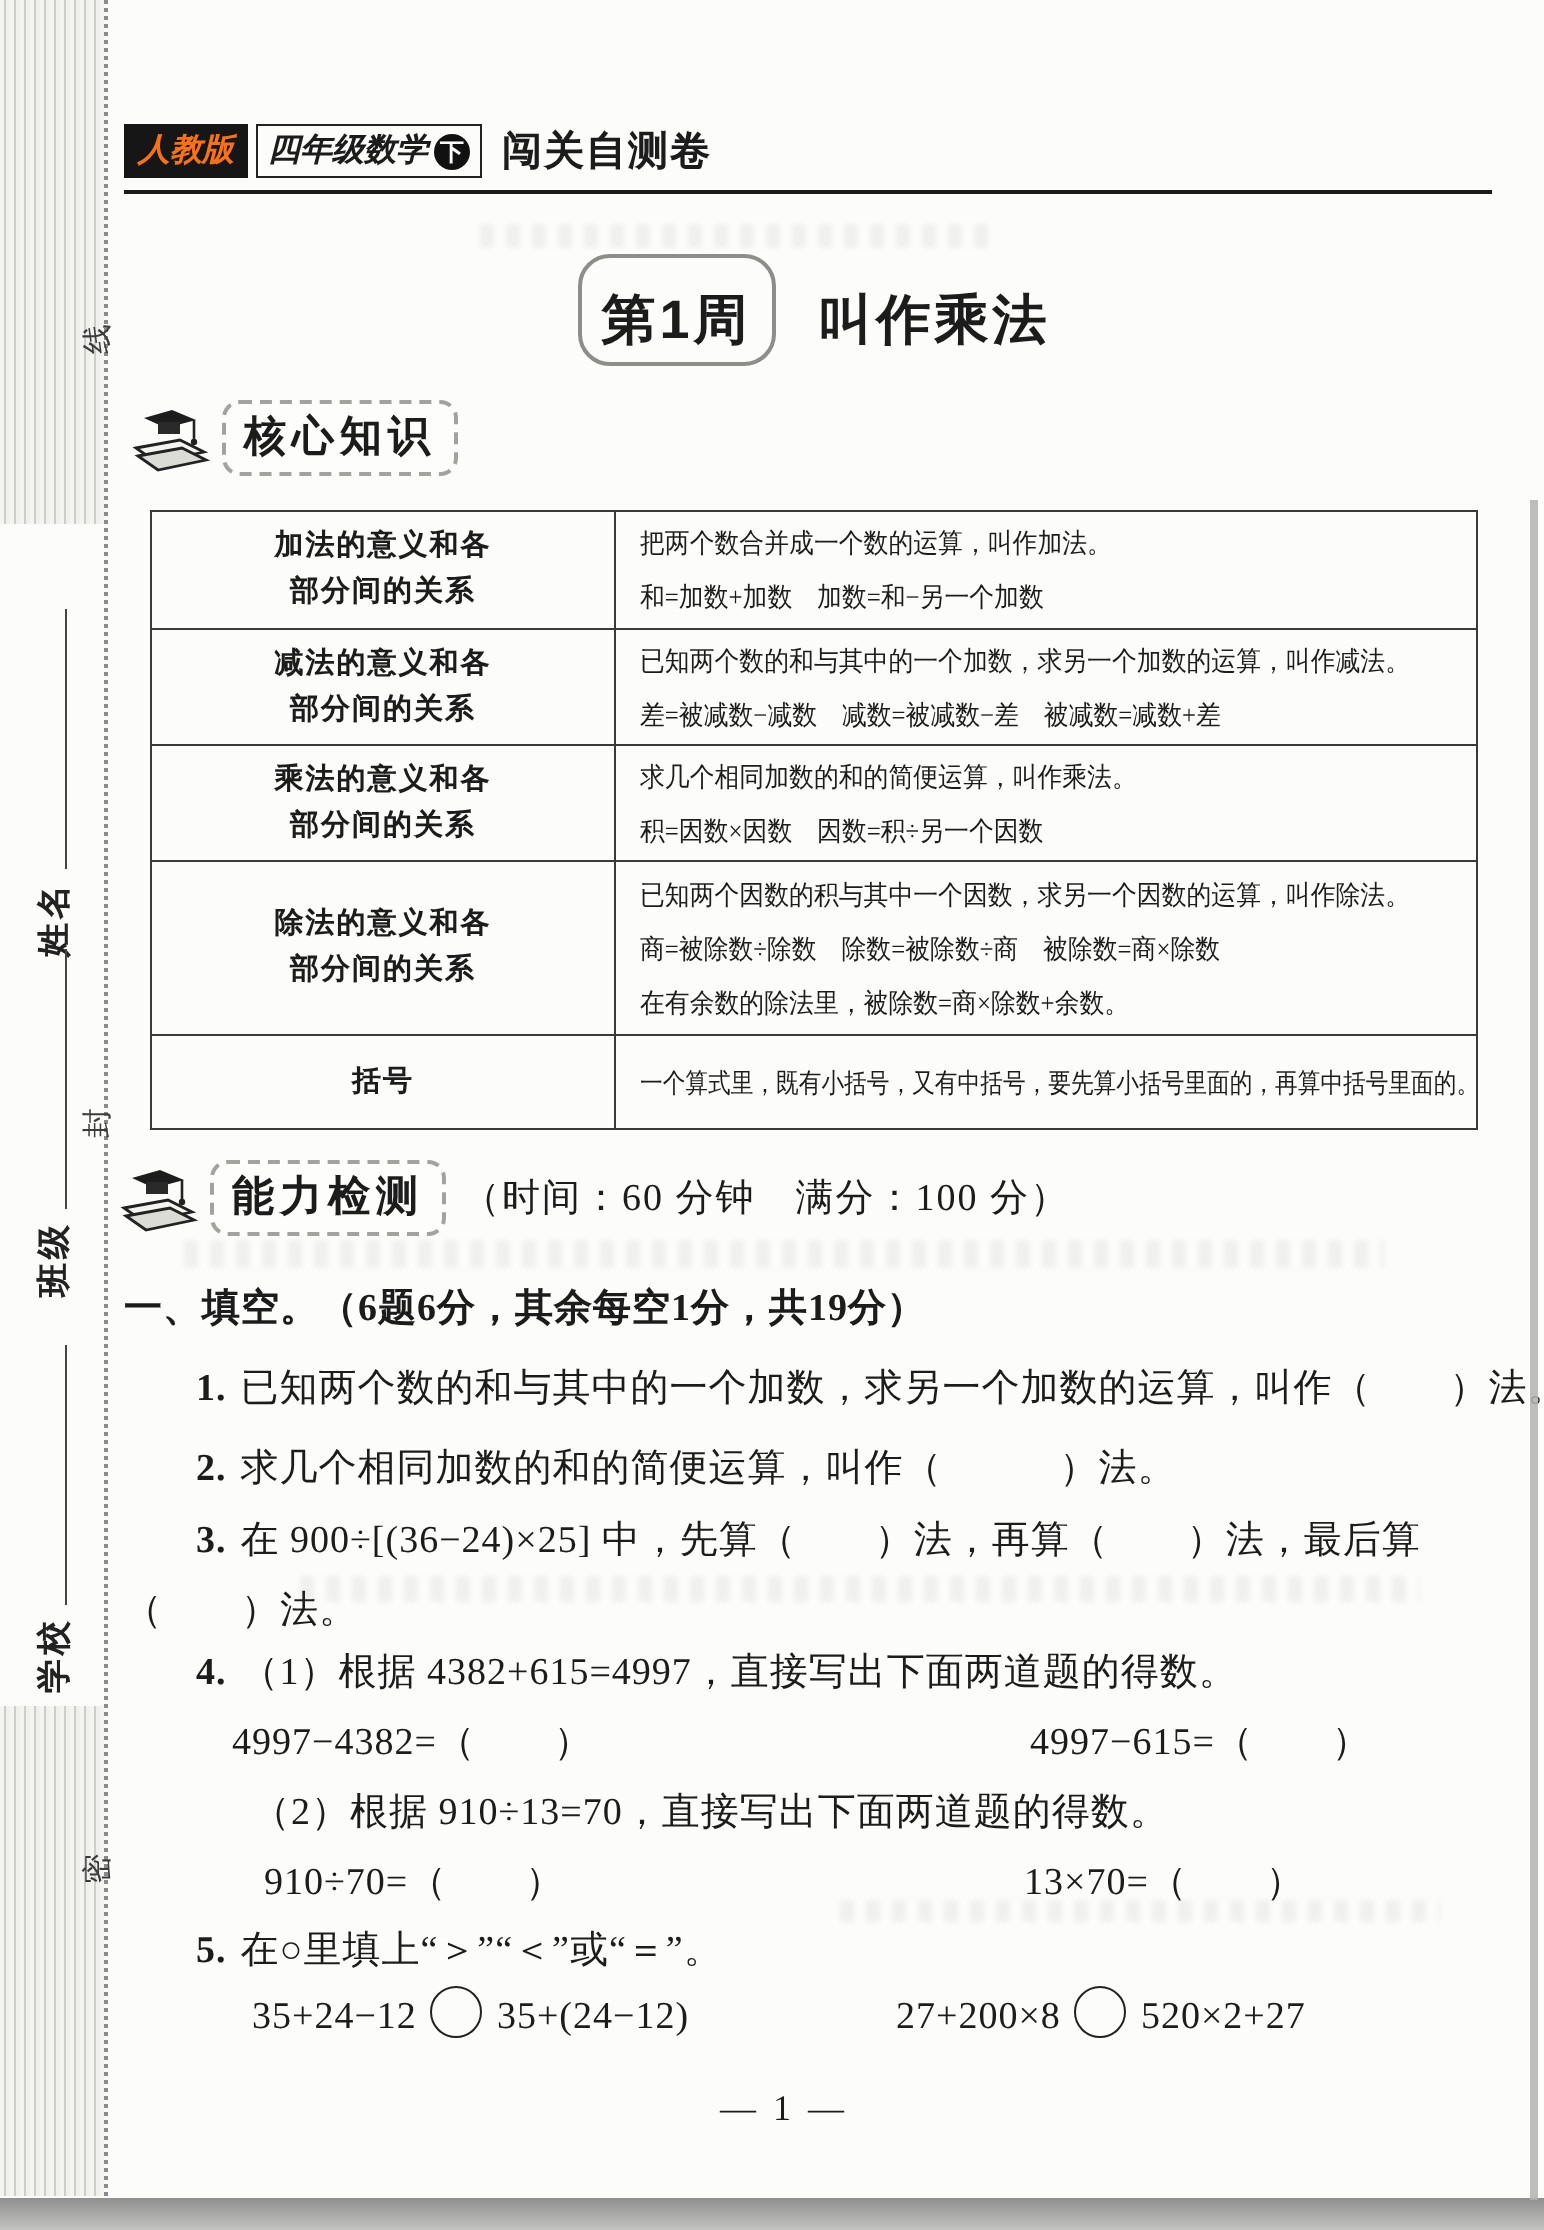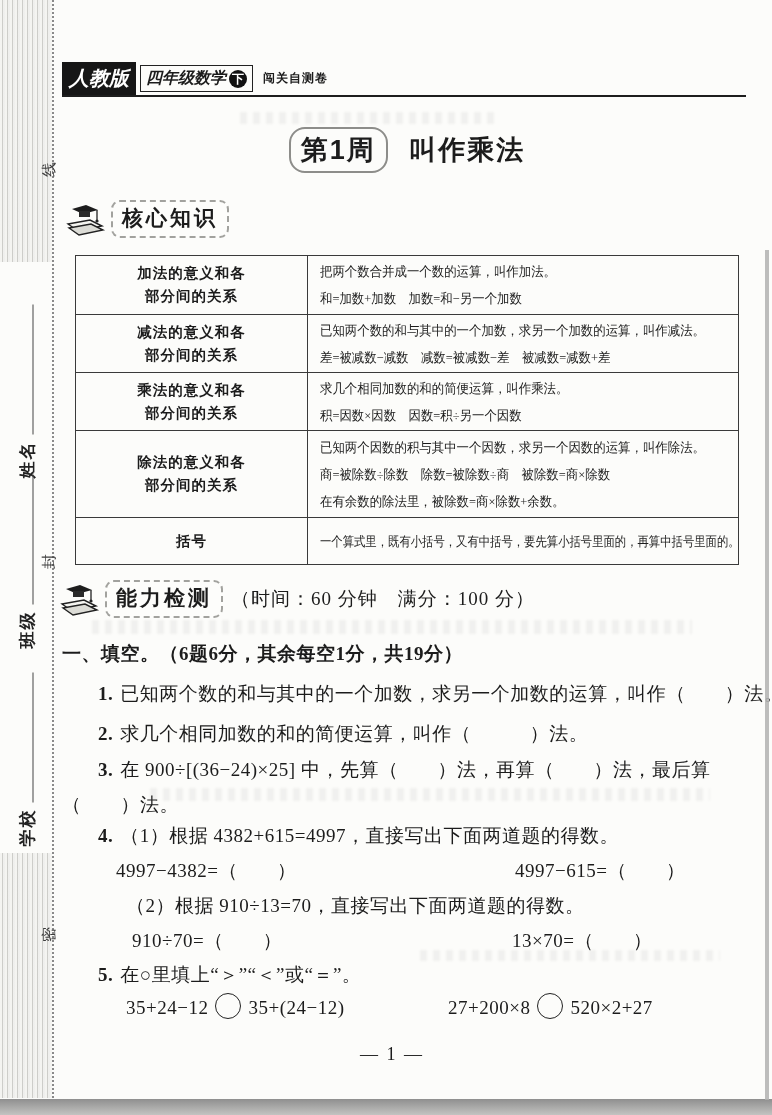--- a/index.html
+++ b/index.html
@@ -23,29 +23,29 @@
     font-family:"Liberation Serif","DejaVu Serif",serif;
   }
   .side-field{
     position:absolute;width:195px;height:26px;display:flex;align-items:center;
     transform:rotate(-90deg);transform-origin:center;white-space:nowrap;
   }
   .side-field .lbl{font-size:17px;font-weight:bold;color:#222;letter-spacing:2px;}
   .side-field .blank{display:inline-block;width:130px;height:12px;border-bottom:1.6px solid #444;margin-left:6px;}
   
   .hdr{position:absolute;left:62px;top:62px;display:flex;align-items:center;white-space:nowrap;}
-  .hdr .edition{background:#161616;color:#ffffff;font-style:italic;font-weight:bold;font-size:20px;padding:3px 7px;}
+  .hdr .edition{background:#161616;color:#f97316;font-style:italic;font-weight:bold;font-size:16px;padding:3px 7px;}
   .hdr .bookbox{border:1.6px solid #222;margin-left:4px;padding:2px 5px;display:flex;align-items:center;font-style:italic;font-weight:bold;font-size:16px;}
   .hdr .vol{display:inline-block;width:18px;height:18px;border-radius:50%;background:#111;color:#fff;font-size:12px;line-height:18px;text-align:center;font-style:normal;margin-left:3px;}
-  .hdr .series{font-family:"Liberation Sans","DejaVu Sans",sans-serif;font-weight:bold;font-size:12px;margin-left:10px;letter-spacing:1px;}
+  .hdr .series{font-family:"Liberation Sans","DejaVu Sans",sans-serif;font-weight:bold;font-size:20px;margin-left:10px;letter-spacing:1px;}
   .hdr-line{position:absolute;left:62px;top:95px;width:684px;height:2.4px;background:#1d1d1d;}
   
   .title{position:absolute;left:62px;top:127px;width:690px;text-align:center;white-space:nowrap;
     font-family:"Liberation Sans","DejaVu Sans",sans-serif;font-weight:bold;font-size:27px;letter-spacing:2px;}
-  .title .week{display:inline-block;border:2px solid #8d8d8a;border-radius:16px;padding:3px 10px 3px;margin-right:12px;}
+  .title .week{display:inline-block;border:2px solid #8d8d8a;border-radius:16px;padding:13px 10px 3px;margin-right:12px;}
   
   .sec-hdr{position:absolute;display:flex;align-items:center;white-space:nowrap;}
   .sec-label{border:2px dashed #a2a29e;border-radius:9px;padding:2px 9px 4px;margin-left:5px;
     font-family:"Liberation Sans","DejaVu Sans",sans-serif;font-weight:bold;font-size:21px;letter-spacing:3px;background:#fdfdfb;}
   .sec-meta{font-size:19px;margin-left:8px;letter-spacing:1px;}
   .cap-icon{flex:0 0 auto;}
   
   .ktable{position:absolute;left:75px;top:255px;width:664px;border:1.7px solid #3a3a3a;box-sizing:border-box;}
   .krow{display:flex;box-sizing:border-box;}
   .krow + .krow{border-top:1.4px solid #3a3a3a;}

